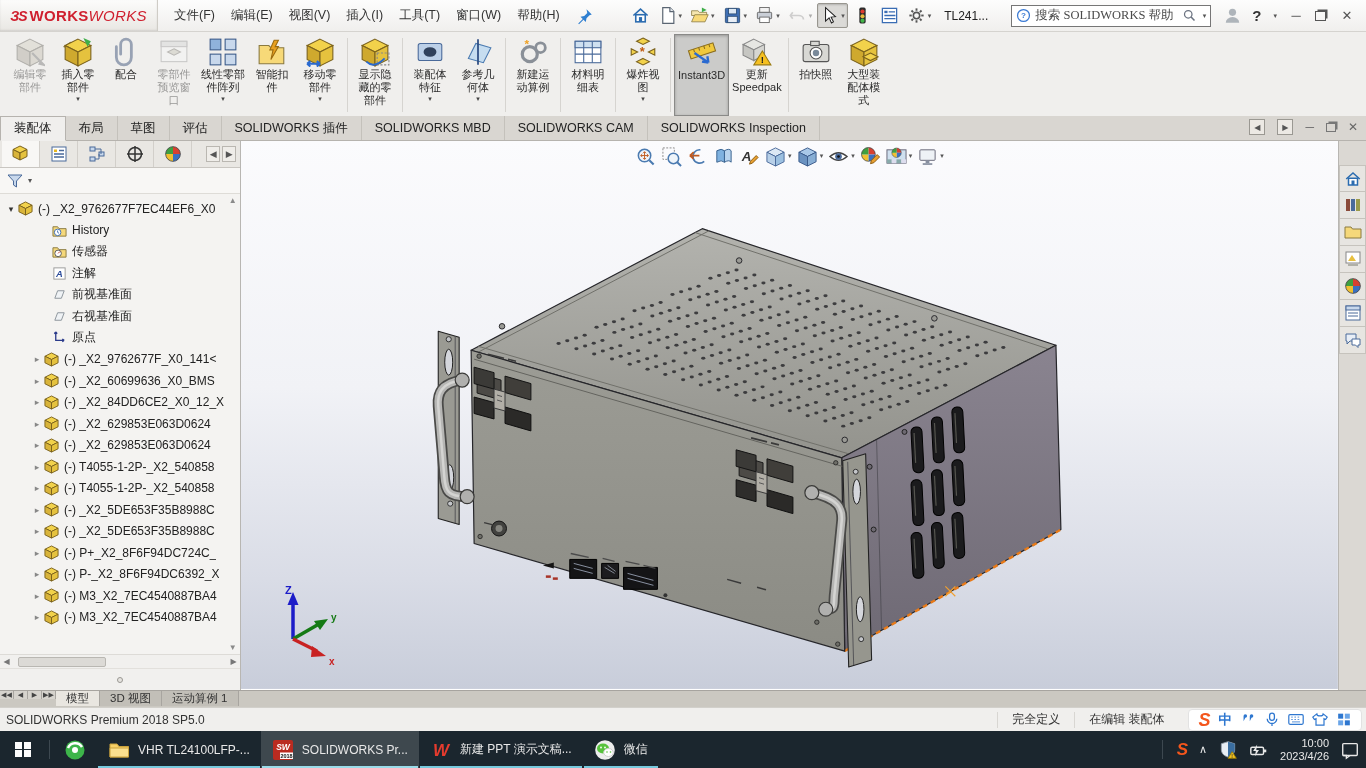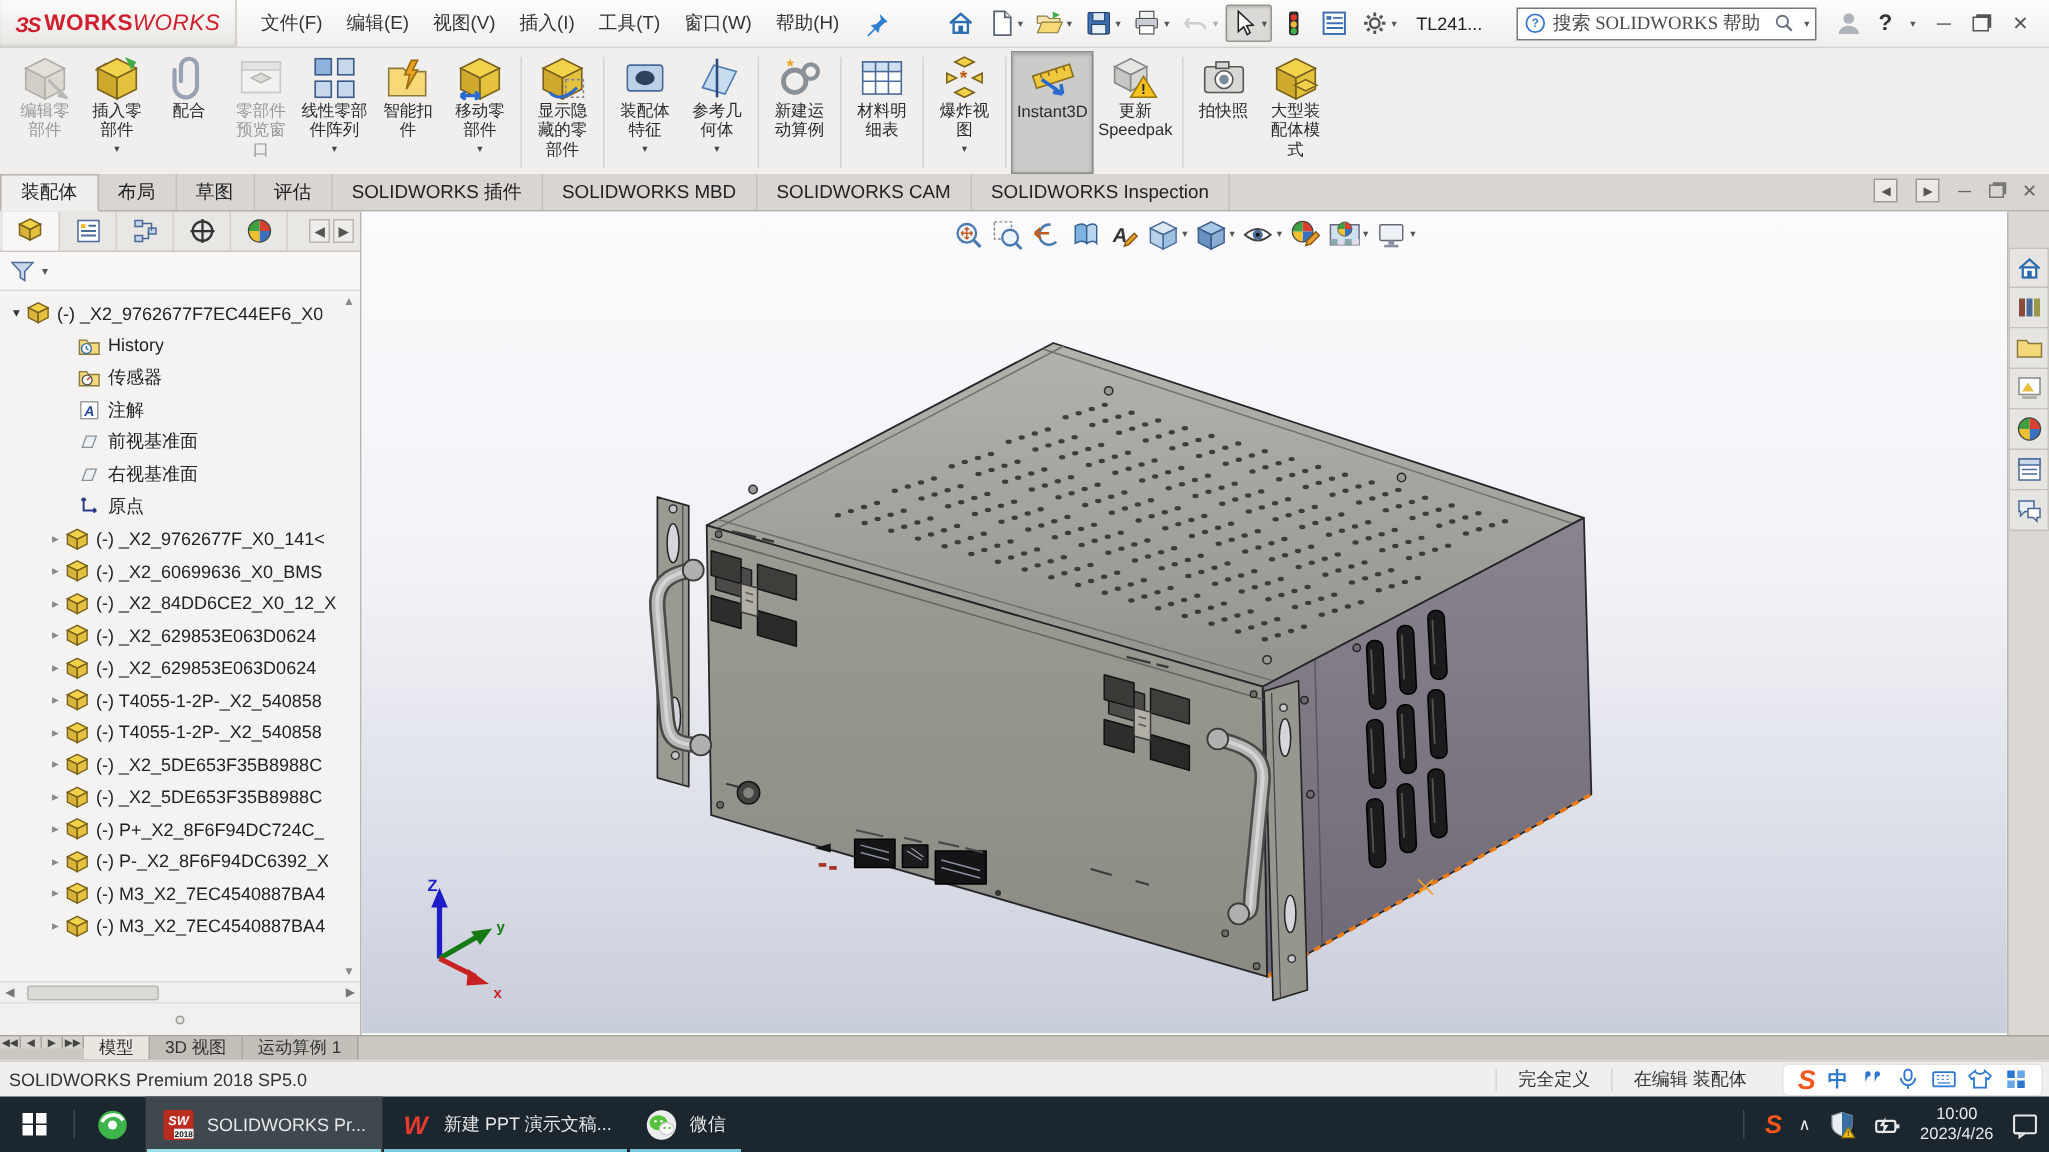--- a/index.html
+++ b/index.html
@@ -117,21 +117,21 @@
   .tb-app { display:flex; align-items:center; gap:8px; padding:0 11px; position:relative; max-width:164px; }
   .tb-app .ic { width:22px; height:22px; flex:0 0 22px; }
   .tb-app .lbl { white-space:nowrap; overflow:hidden; max-width:112px; }
   .tb-app.running::after { content:''; position:absolute; left:1px; right:1px; bottom:0; height:2px; background:#76c9dd; }
   .tb-app.active { background:#3e484e; }
   .tb-app.active::after { background:#9adce9; }
   .tb-tray { margin-left:auto; display:flex; align-items:center; gap:11px; padding-right:6px; }
   .tb-tray .ic { width:20px; height:20px; }
   .tray-s { color:#f4561c; font-weight:bold; font-size:17px; font-style:italic; }
   .tray-chev { color:#e8e8e8; font-size:11px; }
-  .tb-clock { text-align:center; font-size:11px; line-height:13px; white-space:nowrap; }
+  .tb-clock { text-align:right; font-size:11px; line-height:13px; white-space:nowrap; }
 </style>
 </head>
 <body>
 
 <div id="app">
 
   <div class="titlebar">
     <div class="sw-logo">
       <span class="brand-mark">ЗS</span>
         <span class="brand-bold">WORKS</span>
@@ -1516,20 +1516,29 @@
     <div id="tbApps" style="display:flex;align-items:stretch">
         <div class="tb-app">
           <span class="ic">
             <svg viewBox="0 0 22 22" xmlns="http://www.w3.org/2000/svg">
               <circle cx="11" cy="11" r="9.5" fill="#3db54a"></circle>
               <path d="M4 9a8 8 0 0 1 14-1" stroke="#fff" stroke-width="2.5" fill="none"></path>
               <circle cx="11" cy="11" r="3" fill="#fff"></circle>
             </svg>
           </span>
         </div>
+        <div class="tb-app running">
+          <span class="ic">
+            <svg viewBox="0 0 22 22" xmlns="http://www.w3.org/2000/svg">
+              <path d="M2 5h7l2 2.5h9.5V18H2z" fill="#f7d067" stroke="#caa23c"></path>
+              <path d="M2 9h18.5v9H2z" fill="#fbe08e" stroke="#caa23c"></path>
+            </svg>
+          </span>
+          <span class="lbl">VHR TL24100LFP-...</span>
+        </div>
         <div class="tb-app running active">
           <span class="ic">
             <svg viewBox="0 0 22 22" xmlns="http://www.w3.org/2000/svg">
               <rect x="1" y="1" width="20" height="20" rx="2" fill="#ba2b20"></rect>
               <text x="11" y="11" font-size="8.5" font-weight="bold" fill="#fff" text-anchor="middle" font-style="italic">SW</text>
               <rect x="8" y="13.5" width="13" height="6.5" fill="#fff"></rect>
               <text x="14.5" y="18.8" font-size="5.5" fill="#111" text-anchor="middle" font-weight="bold">2018</text>
             </svg>
           </span>
           <span class="lbl">SOLIDWORKS Pr...</span>

